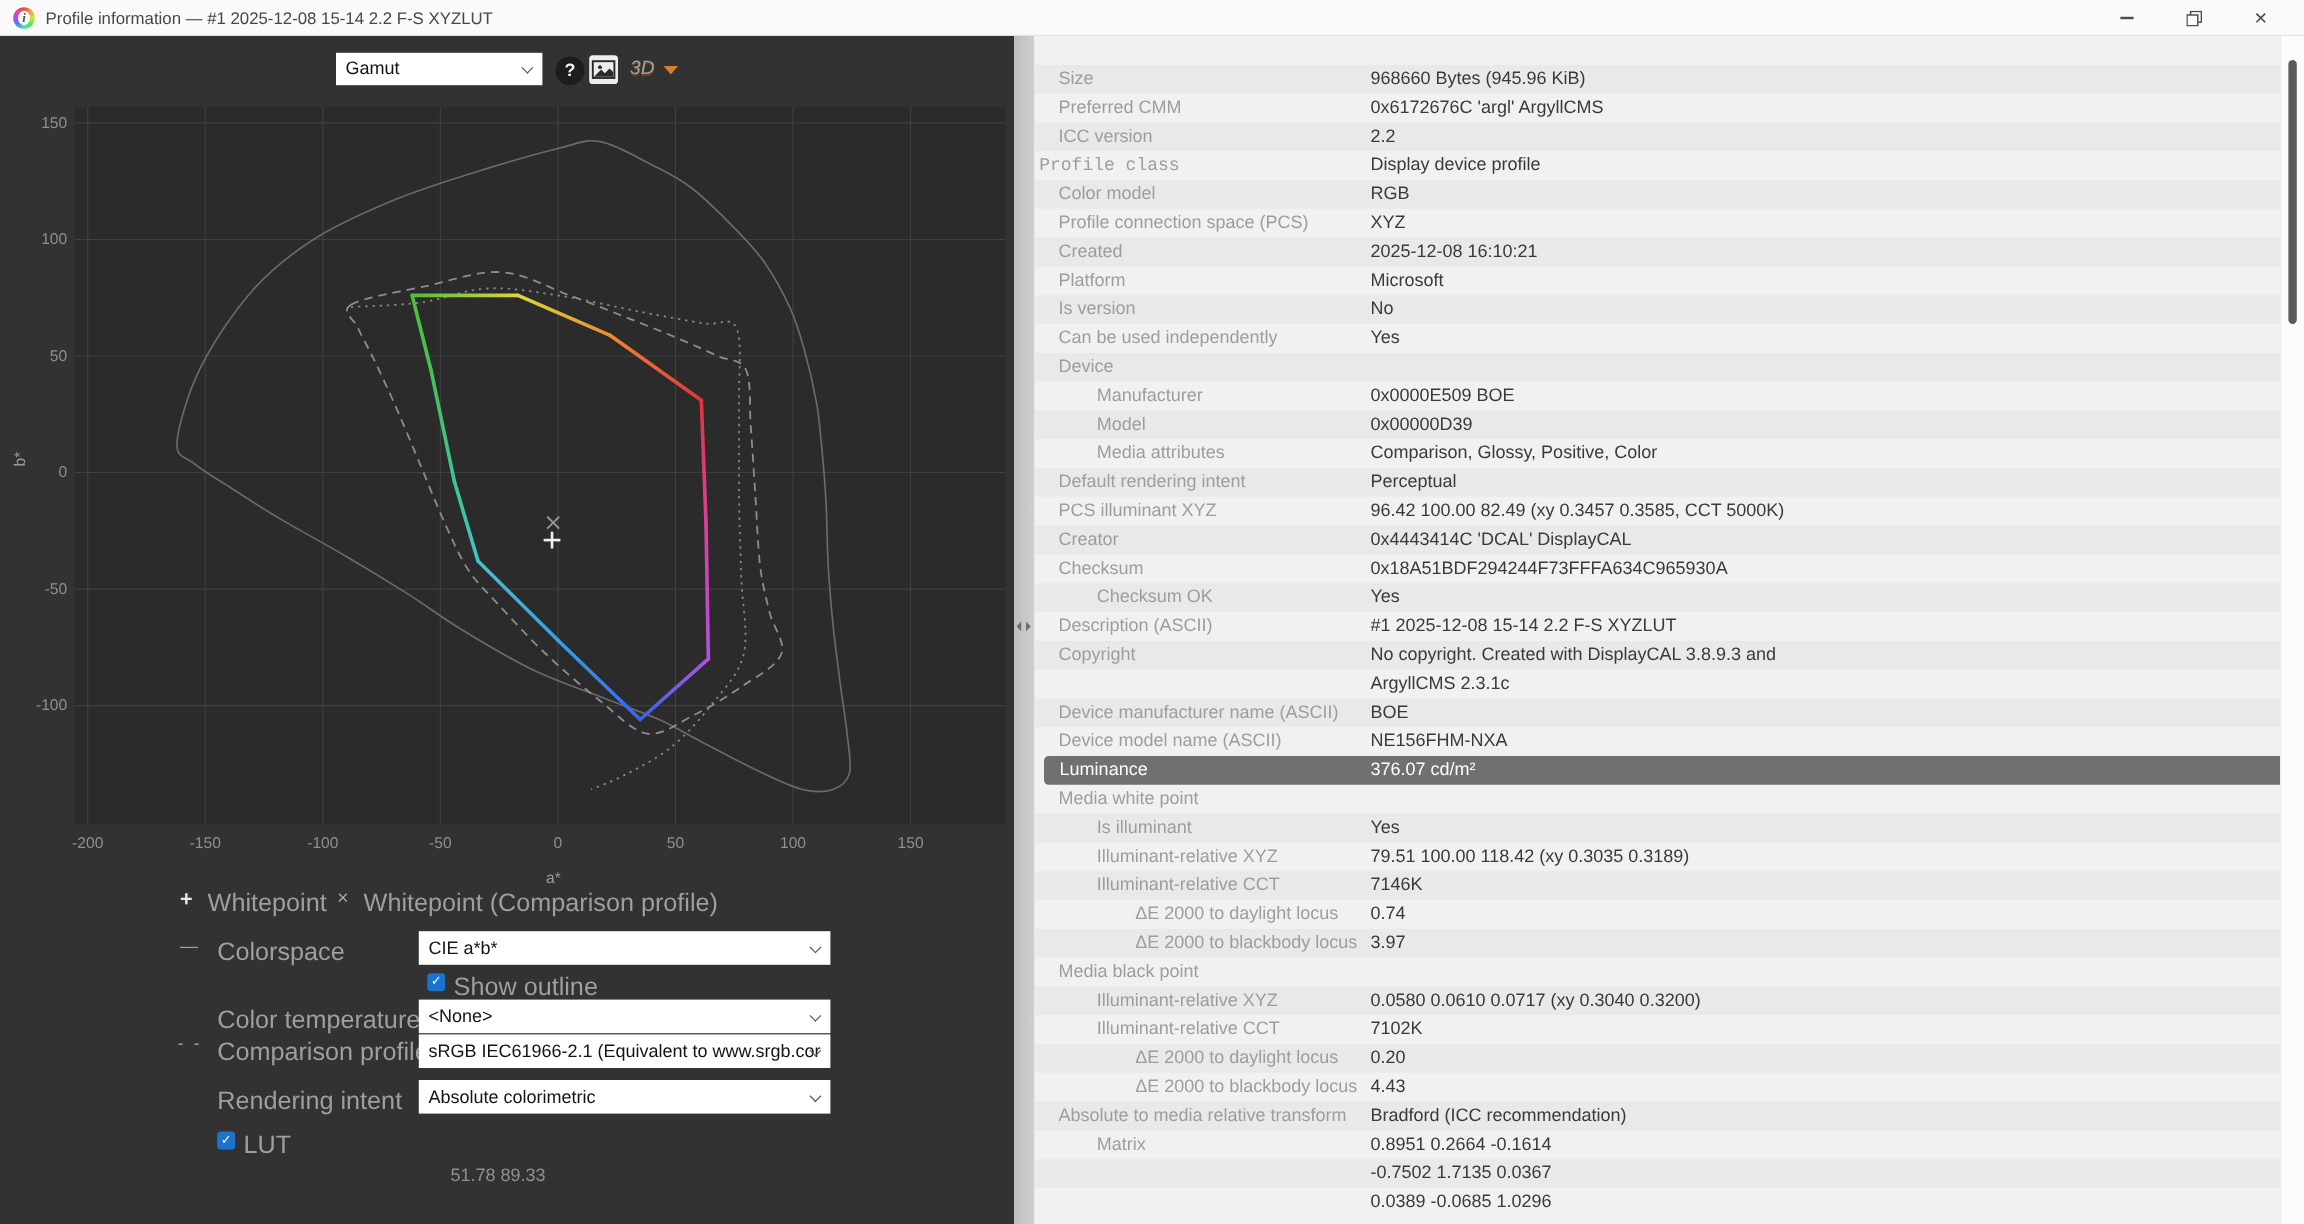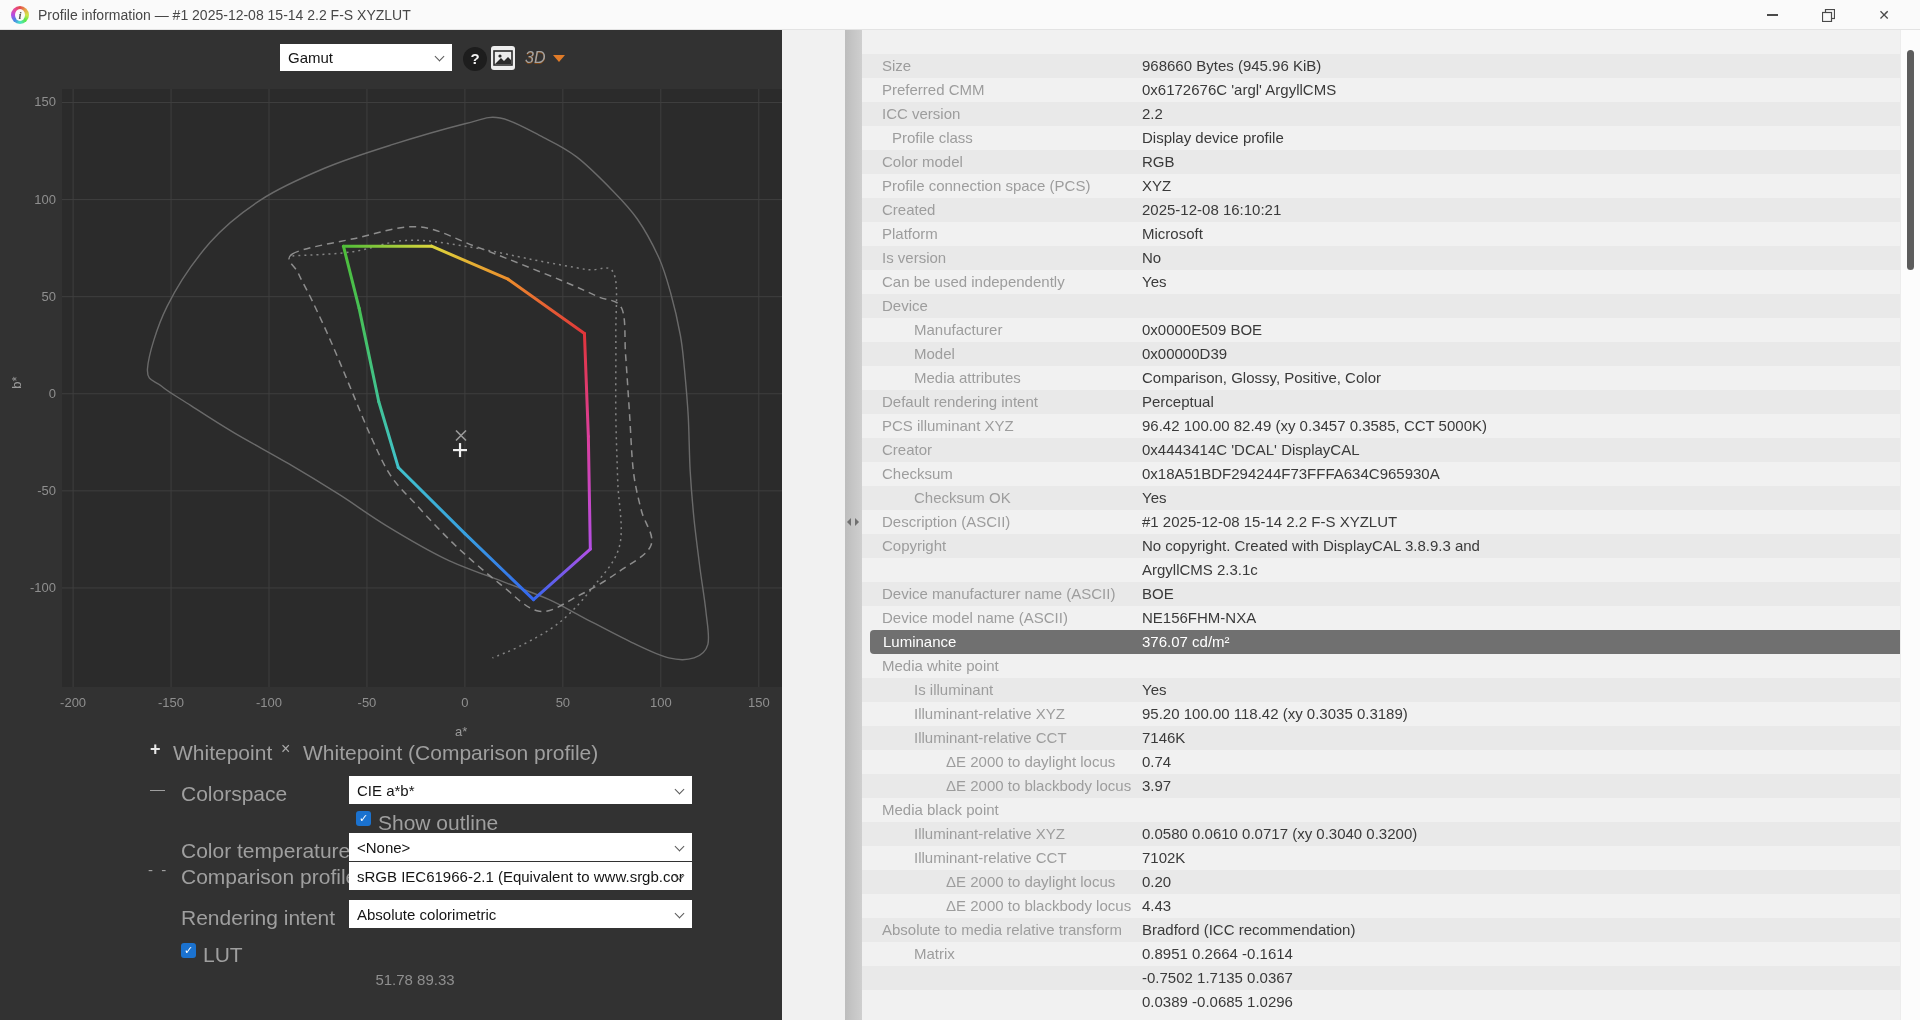--- a/index.html
+++ b/index.html
@@ -17,21 +17,21 @@
               background:#fafafa;color:#555;font:italic bold 11px "Liberation Serif",serif;
               text-align:center;line-height:12px;}
   #title-text{position:absolute;left:38px;top:0;height:30px;line-height:30px;
               font-size:14px;color:#474747;white-space:nowrap;}
   .win-btn{position:absolute;top:0;width:46px;height:30px;display:flex;align-items:center;justify-content:center;}
   #btn-min{left:1749px;} #btn-max{left:1805px;} #btn-close{left:1861px;}
   #btn-min .bar{width:11px;height:1.5px;background:#4a4a4a;}
   #btn-close .x{font-size:14px;color:#4a4a4a;line-height:14px;}
 
   
-  #left-panel{position:absolute;left:0;top:30px;width:782px;height:990px;background:#323232;overflow:hidden;}
+  #left-panel{position:absolute;left:0;top:30px;width:845px;height:990px;background:#323232;overflow:hidden;}
 
   .tb-select{position:absolute;background:#ffffff;height:27px;display:flex;align-items:center;
              padding:0 24px 0 8px;font-size:15px;color:#141414;white-space:nowrap;overflow:hidden;}
   .chev{position:absolute;right:9px;top:9px;width:7px;height:7px;border-right:1.4px solid #5a5a5a;
         border-bottom:1.4px solid #5a5a5a;transform:rotate(45deg);}
   #view-select{left:280px;top:14px;width:172px;}
 
   #help-btn{position:absolute;left:463px;top:17px;width:24px;height:24px;border-radius:50%;
             background:#1d1d1d;color:#f2f2f2;font-size:15px;font-weight:bold;text-align:center;line-height:24px;}
   #img-btn{position:absolute;left:491px;top:16px;width:24px;height:24px;border-radius:3px;background:#ededed;}
@@ -269,21 +269,21 @@
     <svg id="splitter-grip" width="12" height="10">
       <path d="M4 1 L0 5 L4 9 Z" fill="#6f6f6f"></path>
       <path d="M8 1 L12 5 L8 9 Z" fill="#6f6f6f"></path>
     </svg>
   </div>
 
   <div id="info-panel">
       <div class="irow"><span class="lbl" style="padding-left: 20px;">Size</span><span class="val">968660 Bytes (945.96 KiB)</span></div>
       <div class="irow"><span class="lbl" style="padding-left: 20px;">Preferred CMM</span><span class="val">0x6172676C 'argl' ArgyllCMS</span></div>
       <div class="irow"><span class="lbl" style="padding-left: 20px;">ICC version</span><span class="val">2.2</span></div>
-      <div class="irow"><span class="lbl" style="padding-left: 30px;">Profile class</span><span class="val">Display device profile</span></div>
+      <div class="irow"><span class="lbl" style="padding-left: 4px; font-family: Liberation Mono, monospace;">Profile class</span><span class="val">Display device profile</span></div>
       <div class="irow"><span class="lbl" style="padding-left: 20px;">Color model</span><span class="val">RGB</span></div>
       <div class="irow"><span class="lbl" style="padding-left: 20px;">Profile connection space (PCS)</span><span class="val">XYZ</span></div>
       <div class="irow"><span class="lbl" style="padding-left: 20px;">Created</span><span class="val">2025-12-08 16:10:21</span></div>
       <div class="irow"><span class="lbl" style="padding-left: 20px;">Platform</span><span class="val">Microsoft</span></div>
       <div class="irow"><span class="lbl" style="padding-left: 20px;">Is version</span><span class="val">No</span></div>
       <div class="irow"><span class="lbl" style="padding-left: 20px;">Can be used independently</span><span class="val">Yes</span></div>
       <div class="irow"><span class="lbl" style="padding-left: 20px;">Device</span><span class="val"></span></div>
       <div class="irow"><span class="lbl" style="padding-left: 52px;">Manufacturer</span><span class="val">0x0000E509 BOE</span></div>
       <div class="irow"><span class="lbl" style="padding-left: 52px;">Model</span><span class="val">0x00000D39</span></div>
       <div class="irow"><span class="lbl" style="padding-left: 52px;">Media attributes</span><span class="val">Comparison, Glossy, Positive, Color</span></div>
@@ -293,21 +293,21 @@
       <div class="irow"><span class="lbl" style="padding-left: 20px;">Checksum</span><span class="val">0x18A51BDF294244F73FFFA634C965930A</span></div>
       <div class="irow"><span class="lbl" style="padding-left: 52px;">Checksum OK</span><span class="val">Yes</span></div>
       <div class="irow"><span class="lbl" style="padding-left: 20px;">Description (ASCII)</span><span class="val">#1 2025-12-08 15-14 2.2 F-S XYZLUT</span></div>
       <div class="irow"><span class="lbl" style="padding-left: 20px;">Copyright</span><span class="val">No copyright. Created with DisplayCAL 3.8.9.3 and</span></div>
       <div class="irow"><span class="lbl" style="padding-left: 20px;"></span><span class="val">ArgyllCMS 2.3.1c</span></div>
       <div class="irow"><span class="lbl" style="padding-left: 20px;">Device manufacturer name (ASCII)</span><span class="val">BOE</span></div>
       <div class="irow"><span class="lbl" style="padding-left: 20px;">Device model name (ASCII)</span><span class="val">NE156FHM-NXA</span></div>
       <div class="irow sel"><span class="lbl" style="padding-left: 13px;">Luminance</span><span class="val">376.07 cd/m²</span></div>
       <div class="irow"><span class="lbl" style="padding-left: 20px;">Media white point</span><span class="val"></span></div>
       <div class="irow"><span class="lbl" style="padding-left: 52px;">Is illuminant</span><span class="val">Yes</span></div>
-      <div class="irow"><span class="lbl" style="padding-left: 52px;">Illuminant-relative XYZ</span><span class="val">95.20 100.00 118.42 (xy 0.3035 0.3189)</span></div>
+      <div class="irow"><span class="lbl" style="padding-left: 52px;">Illuminant-relative XYZ</span><span class="val">79.51 100.00 118.42 (xy 0.3035 0.3189)</span></div>
       <div class="irow"><span class="lbl" style="padding-left: 52px;">Illuminant-relative CCT</span><span class="val">7146K</span></div>
       <div class="irow"><span class="lbl" style="padding-left: 84px;">ΔE 2000 to daylight locus</span><span class="val">0.74</span></div>
       <div class="irow"><span class="lbl" style="padding-left: 84px;">ΔE 2000 to blackbody locus</span><span class="val">3.97</span></div>
       <div class="irow"><span class="lbl" style="padding-left: 20px;">Media black point</span><span class="val"></span></div>
       <div class="irow"><span class="lbl" style="padding-left: 52px;">Illuminant-relative XYZ</span><span class="val">0.0580 0.0610 0.0717 (xy 0.3040 0.3200)</span></div>
       <div class="irow"><span class="lbl" style="padding-left: 52px;">Illuminant-relative CCT</span><span class="val">7102K</span></div>
       <div class="irow"><span class="lbl" style="padding-left: 84px;">ΔE 2000 to daylight locus</span><span class="val">0.20</span></div>
       <div class="irow"><span class="lbl" style="padding-left: 84px;">ΔE 2000 to blackbody locus</span><span class="val">4.43</span></div>
       <div class="irow"><span class="lbl" style="padding-left: 20px;">Absolute to media relative transform</span><span class="val">Bradford (ICC recommendation)</span></div>
       <div class="irow"><span class="lbl" style="padding-left: 52px;">Matrix</span><span class="val">0.8951 0.2664 -0.1614</span></div>

